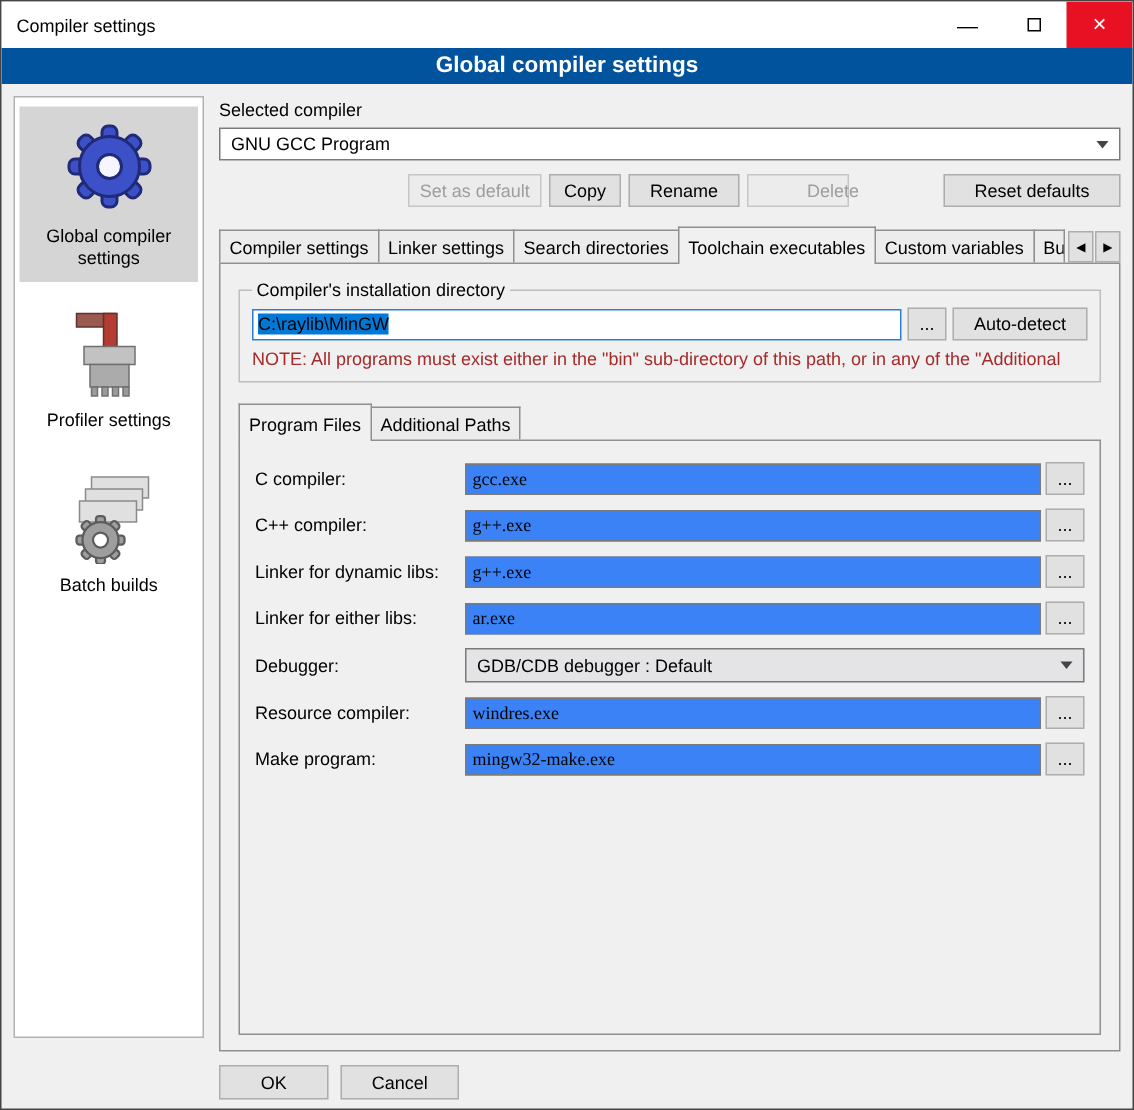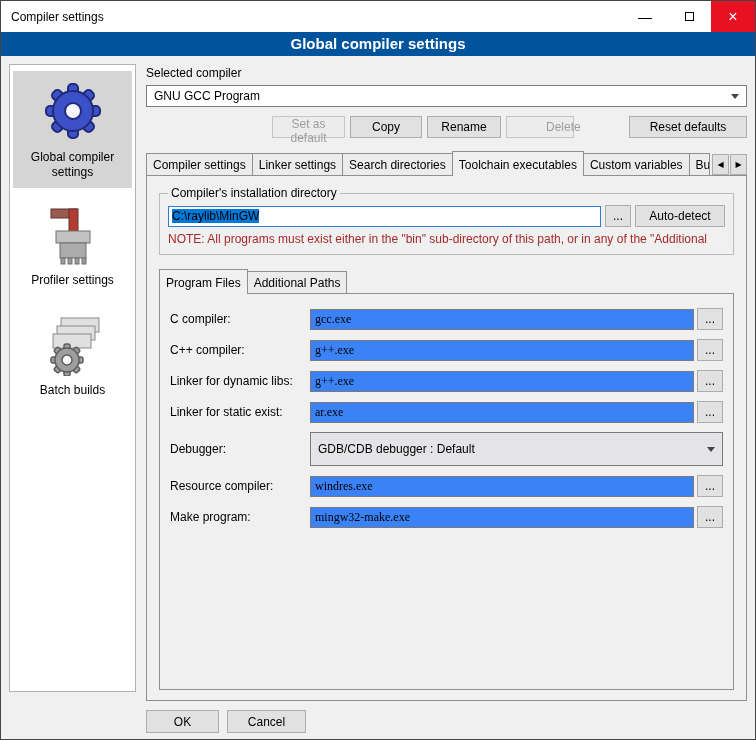--- a/index.html
+++ b/index.html
@@ -67,22 +67,22 @@
     border-top: 5px solid #444;
   }
 
   .btn {
     background: #e1e1e1; border: 1px solid #adadad; color: #000;
     font-size: 12px; height: 22px; font-family: inherit; padding: 0 6px;
   }
   .btn:disabled { color: #9d9d9d; background: #ececec; border-color: #c6c6c6; }
 
   .btn-row { display: flex; gap: 5px; margin-top: 9px; }
-  .btn-set-default { margin-left: 126px; width: 73px; }
-  .btn-copy { width: 72px; }
+  .btn-set-default { margin-left: 126px; width: 89px; }
+  .btn-copy { width: 48px; }
   .btn-rename { width: 74px; }
   .btn-delete { width: 68px; padding-left: 39px; }
   .btn-reset { margin-left: auto; width: 118px; }
 
   
   .tabbar { display: flex; margin-top: 13px; align-items: flex-end; }
   .tab {
     font-size: 12px; padding: 4px 6px 3px; white-space: nowrap;
     border: 1px solid #8f8f92; border-bottom: none; background: #ececec;
   }
@@ -126,21 +126,21 @@
     background: #f0f0f0; position: relative; z-index: 1;
   }
 
   .field-row { display: flex; align-items: center; margin-bottom: 9px; }
   .field-label { width: 140px; flex: none; font-size: 12px; }
   .field-ctl { flex: 1; min-width: 0; display: flex; gap: 3px; align-items: center; }
   .input {
     flex: 1; min-width: 0; height: 21px; border: 1px solid #7a7a7a;
     background: #3b82f6; font-size: 12px; padding: 0 4px; font-family: Liberation Serif, serif;
   }
-  .combo.debugger { flex: 1; background: #e4e4e7; height: 34px; gap: 24px; }
+  .combo.debugger { flex: 1; background: #e4e4e7; height: 23px; gap: 24px; }
 
   
   .footer { display: flex; gap: 8px; margin-top: 9px; }
   .btn-ok { width: 73px; height: 23px; }
   .btn-cancel { width: 79px; height: 23px; }
 </style>
 </head>
 <body>
 
 <div class="window">
@@ -282,21 +282,21 @@
 
           <div class="field-row">
             <div class="field-label">Linker for dynamic libs:</div>
             <div class="field-ctl">
               <input class="input" value="g++.exe" style="">
               <button class="btn btn-browse">...</button>
             </div>
           </div>
 
           <div class="field-row">
-            <div class="field-label">Linker for static exist:</div>
+            <div class="field-label">Linker for either libs:</div>
             <div class="field-ctl">
               <input class="input" value="ar.exe" style="">
               <button class="btn btn-browse">...</button>
             </div>
           </div>
 
           <div class="field-row">
             <div class="field-label">Debugger:</div>
             <div class="field-ctl">
               <div class="combo debugger">

